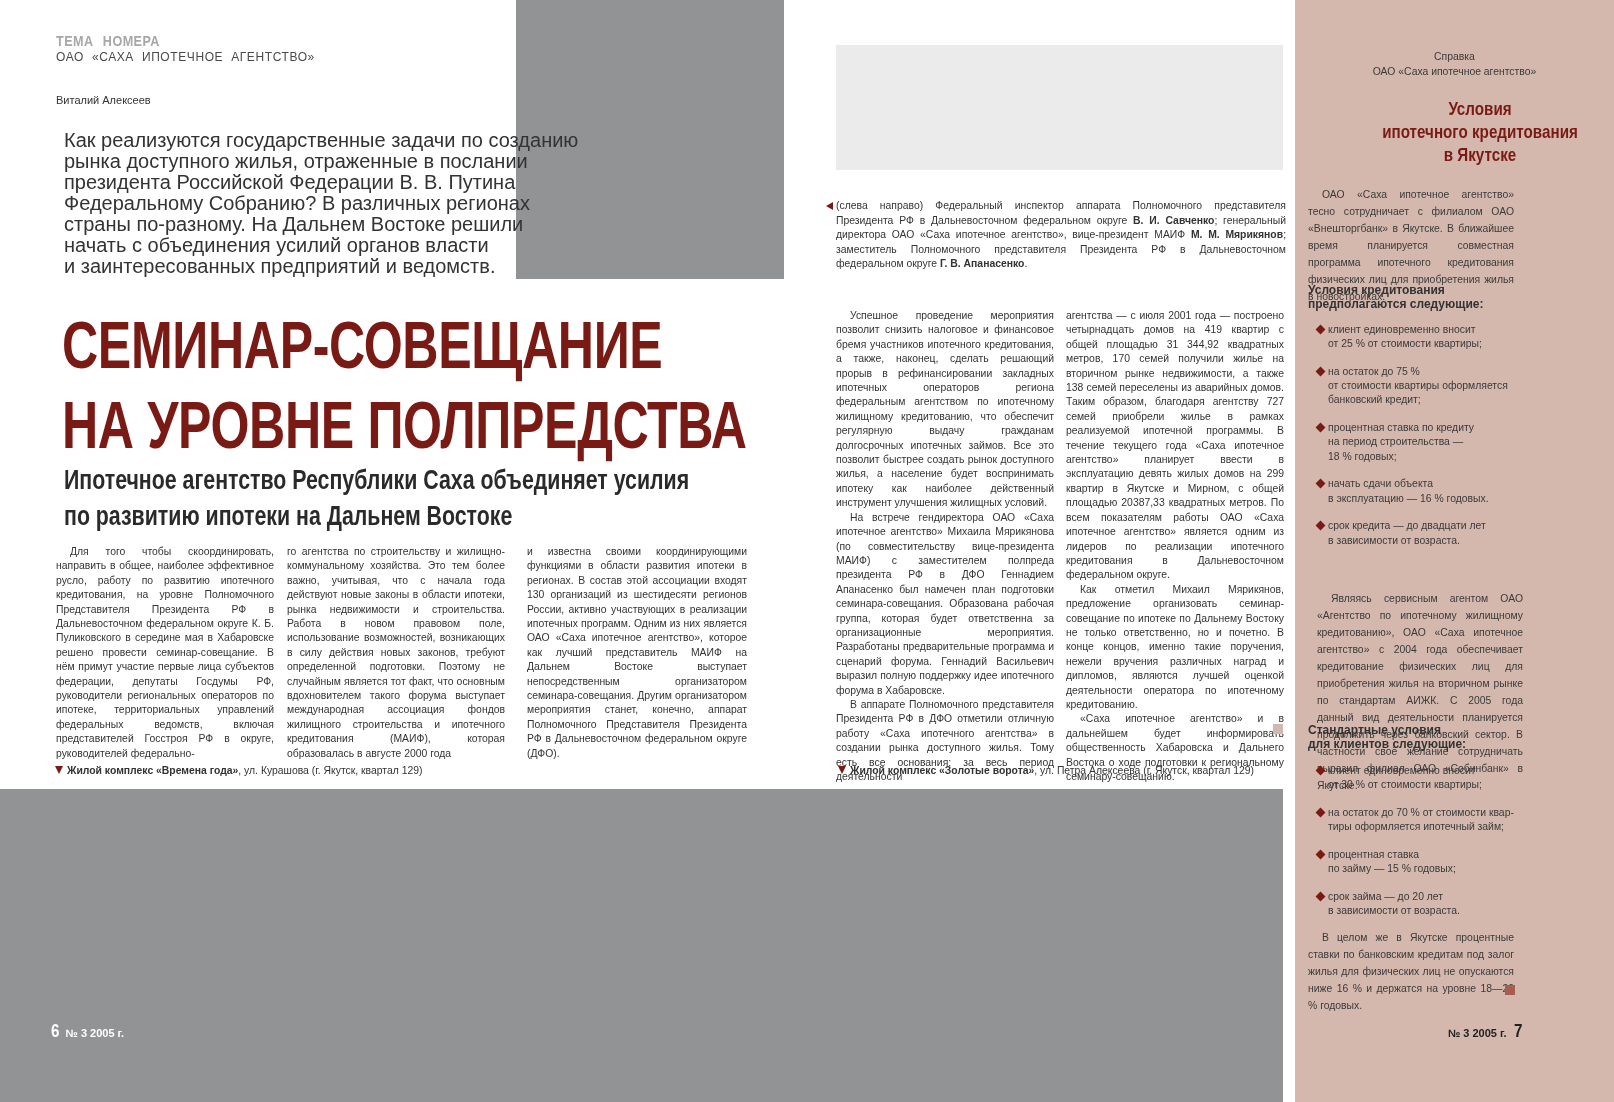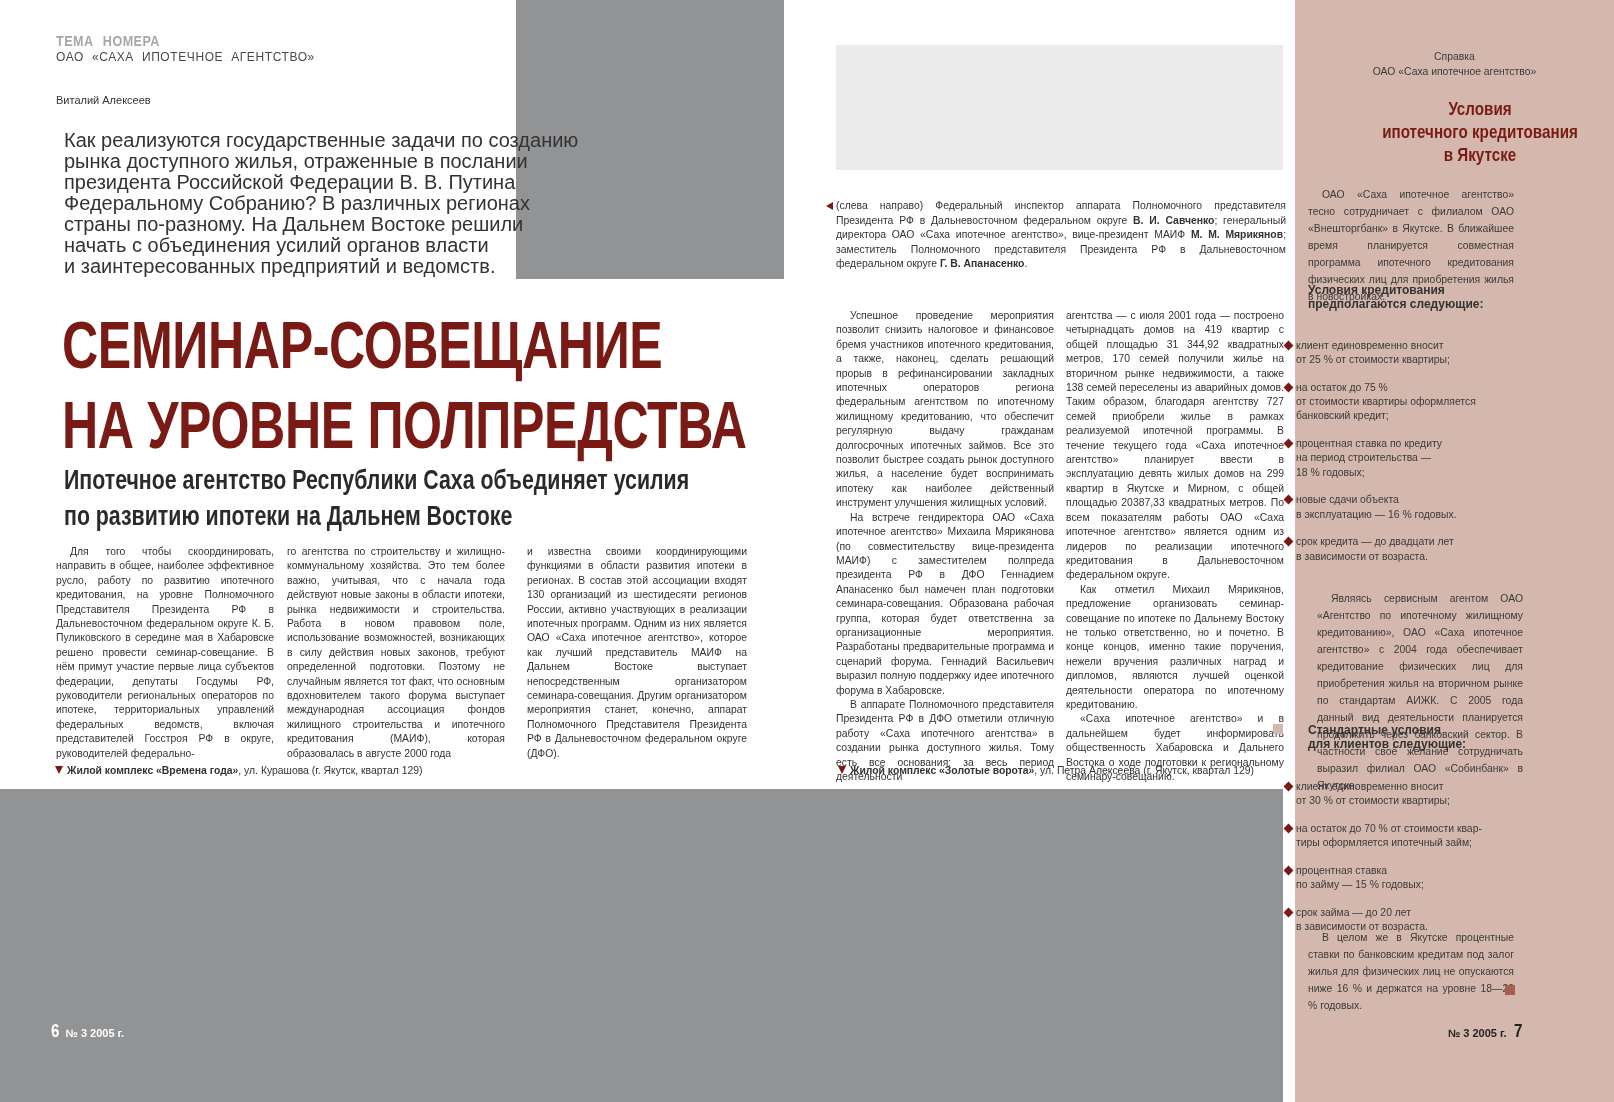--- a/index.html
+++ b/index.html
@@ -48,21 +48,21 @@
   .sidebar { left: 1295px; top: 0; width: 319px; height: 1102px; background: #d4b8ae; }
   .sb-ref { left: 1295px; top: 49px; width: 319px; text-align: center; font-size: 10.4px; line-height: 15px; color: #3a3a3a; }
   .sb-title { left: 1295px; top: 97px; width: 370px; text-align: center; font-weight: bold; font-size: 19px; line-height: 23px; color: #7a1a15; }
   .sb-title .ln { display: block; transform: scaleX(0.8); }
   .sb-body { left: 1308px; width: 206px; font-size: 10.4px; line-height: 17px; color: #3a3a3a; text-align: justify; }
   .sb-body p { text-indent: 14px; }
   .sb-intro { top: 186px; }
   .sb-h { left: 1308px; font-size: 12px; line-height: 14.2px; font-weight: bold; color: #333; }
   .sb-h1 { top: 283px; }
   .sb-h2 { top: 723px; }
-  .sb-list { left: 1284px; width: 230px; font-size: 10.4px; line-height: 14.2px; color: #3a3a3a; margin-top: 16px; }
+  .sb-list { left: 1316px; width: 230px; font-size: 10.4px; line-height: 14.2px; color: #3a3a3a; }
   .sb-list li { list-style: none; position: relative; padding-left: 12px; margin-bottom: 13.6px; }
   .sb-list li .diamond { position: absolute; left: 1px; top: 3px; width: 7px; height: 7px; background: #7a1a15; transform: rotate(45deg); }
   .sb-list1 { top: 323px; }
   .sb-list2 { top: 764px; }
   .sb-mid { top: 590px; margin-left: 9px; }
   .sb-end { top: 929px; }
   .end-mark-sb { left: 1505px; top: 985px; width: 10px; height: 10px; background: #a65f4f; }
 
   .folio-left { left: 50px; top: 1020px; color: #ffffff; font-weight: bold; font-size: 11px; }
   .folio-left .num { font-size: 19px; margin-right: 5px; transform: scaleX(0.8); display: inline-block; }
@@ -163,21 +163,21 @@
       <div>банковский кредит;</div>
     </li>
   <li>
       <span class="diamond"></span>
       <div>процентная ставка по кредиту</div>
       <div>на период строительства —</div>
       <div>18 % годовых;</div>
     </li>
   <li>
       <span class="diamond"></span>
-      <div>новые сдачи объекта</div>
+      <div>начать сдачи объекта</div>
       <div>в эксплуатацию — 16 % годовых.</div>
     </li>
   <li>
       <span class="diamond"></span>
       <div>срок кредита — до двадцати лет</div>
       <div>в зависимости от возраста.</div>
     </li>
 </ul>
 <div class="abs sb-body sb-mid">
   <p>Являясь сервисным агентом ОАО «Агентство по ипотечному жилищному кредитованию», ОАО «Саха ипотечное агентство» с 2004 года обеспечивает кредитование физических лиц для приобретения жилья на вторичном рынке по стандартам АИЖК. С 2005 года данный вид деятельности планируется продолжить через банковский сектор. В частности своё желание сотрудничать выразил филиал ОАО «Собинбанк» в Якутске.</p>

